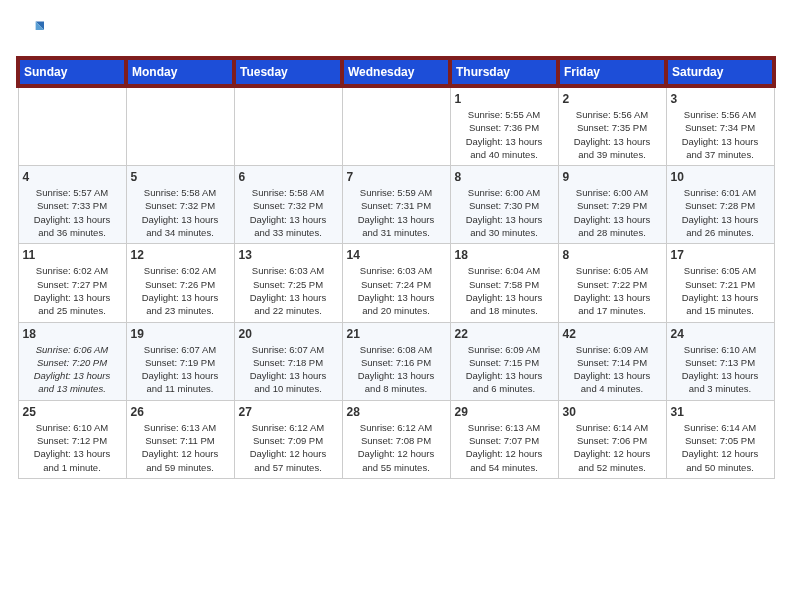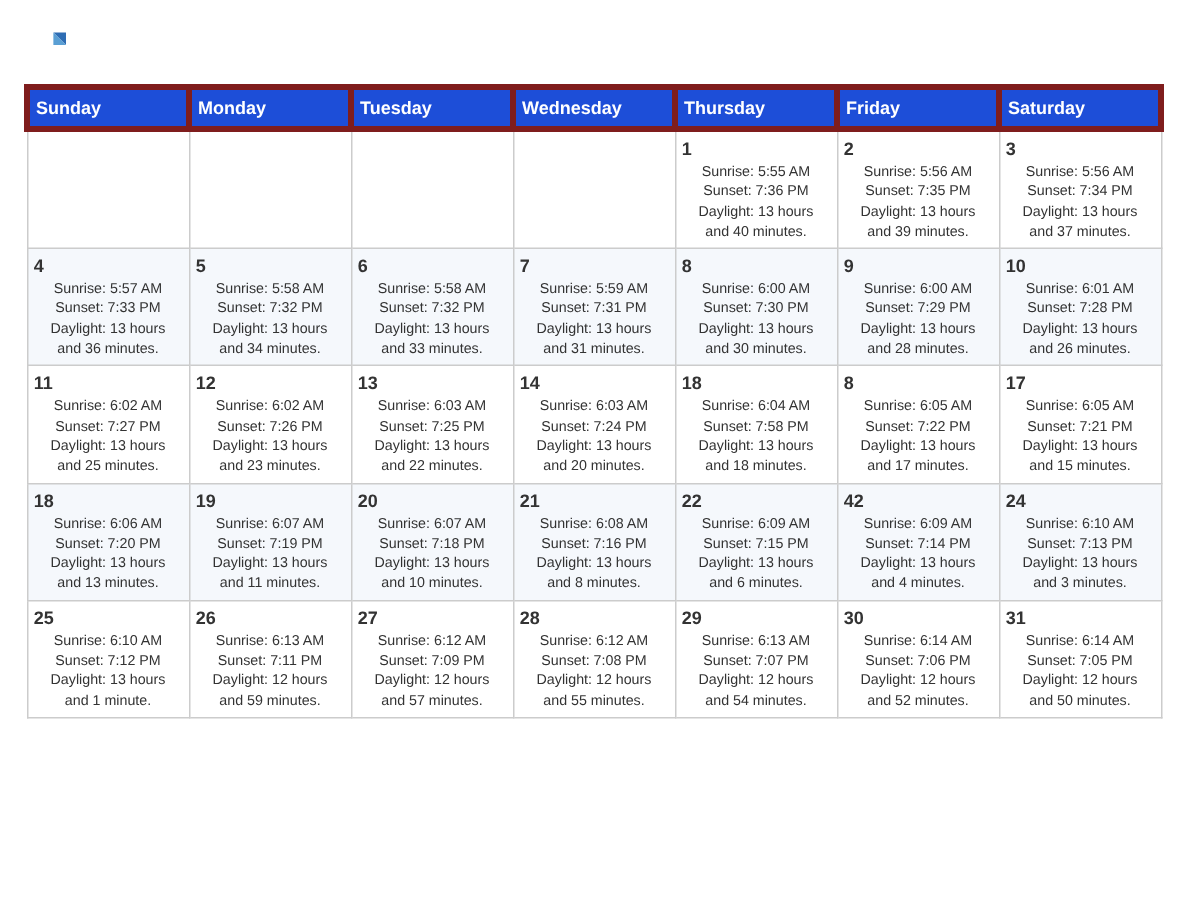--- a/index.html
+++ b/index.html
@@ -247,21 +247,21 @@
           <span class="day-num">17</span>
           <div class="cell-text" style="white-space: pre-line;">Sunrise: 6:05 AM
 Sunset: 7:21 PM
 Daylight: 13 hours
 and 15 minutes.</div>
         </td>
       </tr>
       <tr>
         <td>
           <span class="day-num">18</span>
-          <div class="cell-text" style="white-space: pre-line;">Sunrise: 6:06 AM
+          <div class="cell-text" style="white-space: pre-line; font-style: italic;">Sunrise: 6:06 AM
 Sunset: 7:20 PM
 Daylight: 13 hours
 and 13 minutes.</div>
         </td>
         <td>
           <span class="day-num">19</span>
           <div class="cell-text" style="white-space: pre-line;">Sunrise: 6:07 AM
 Sunset: 7:19 PM
 Daylight: 13 hours
 and 11 minutes.</div>

